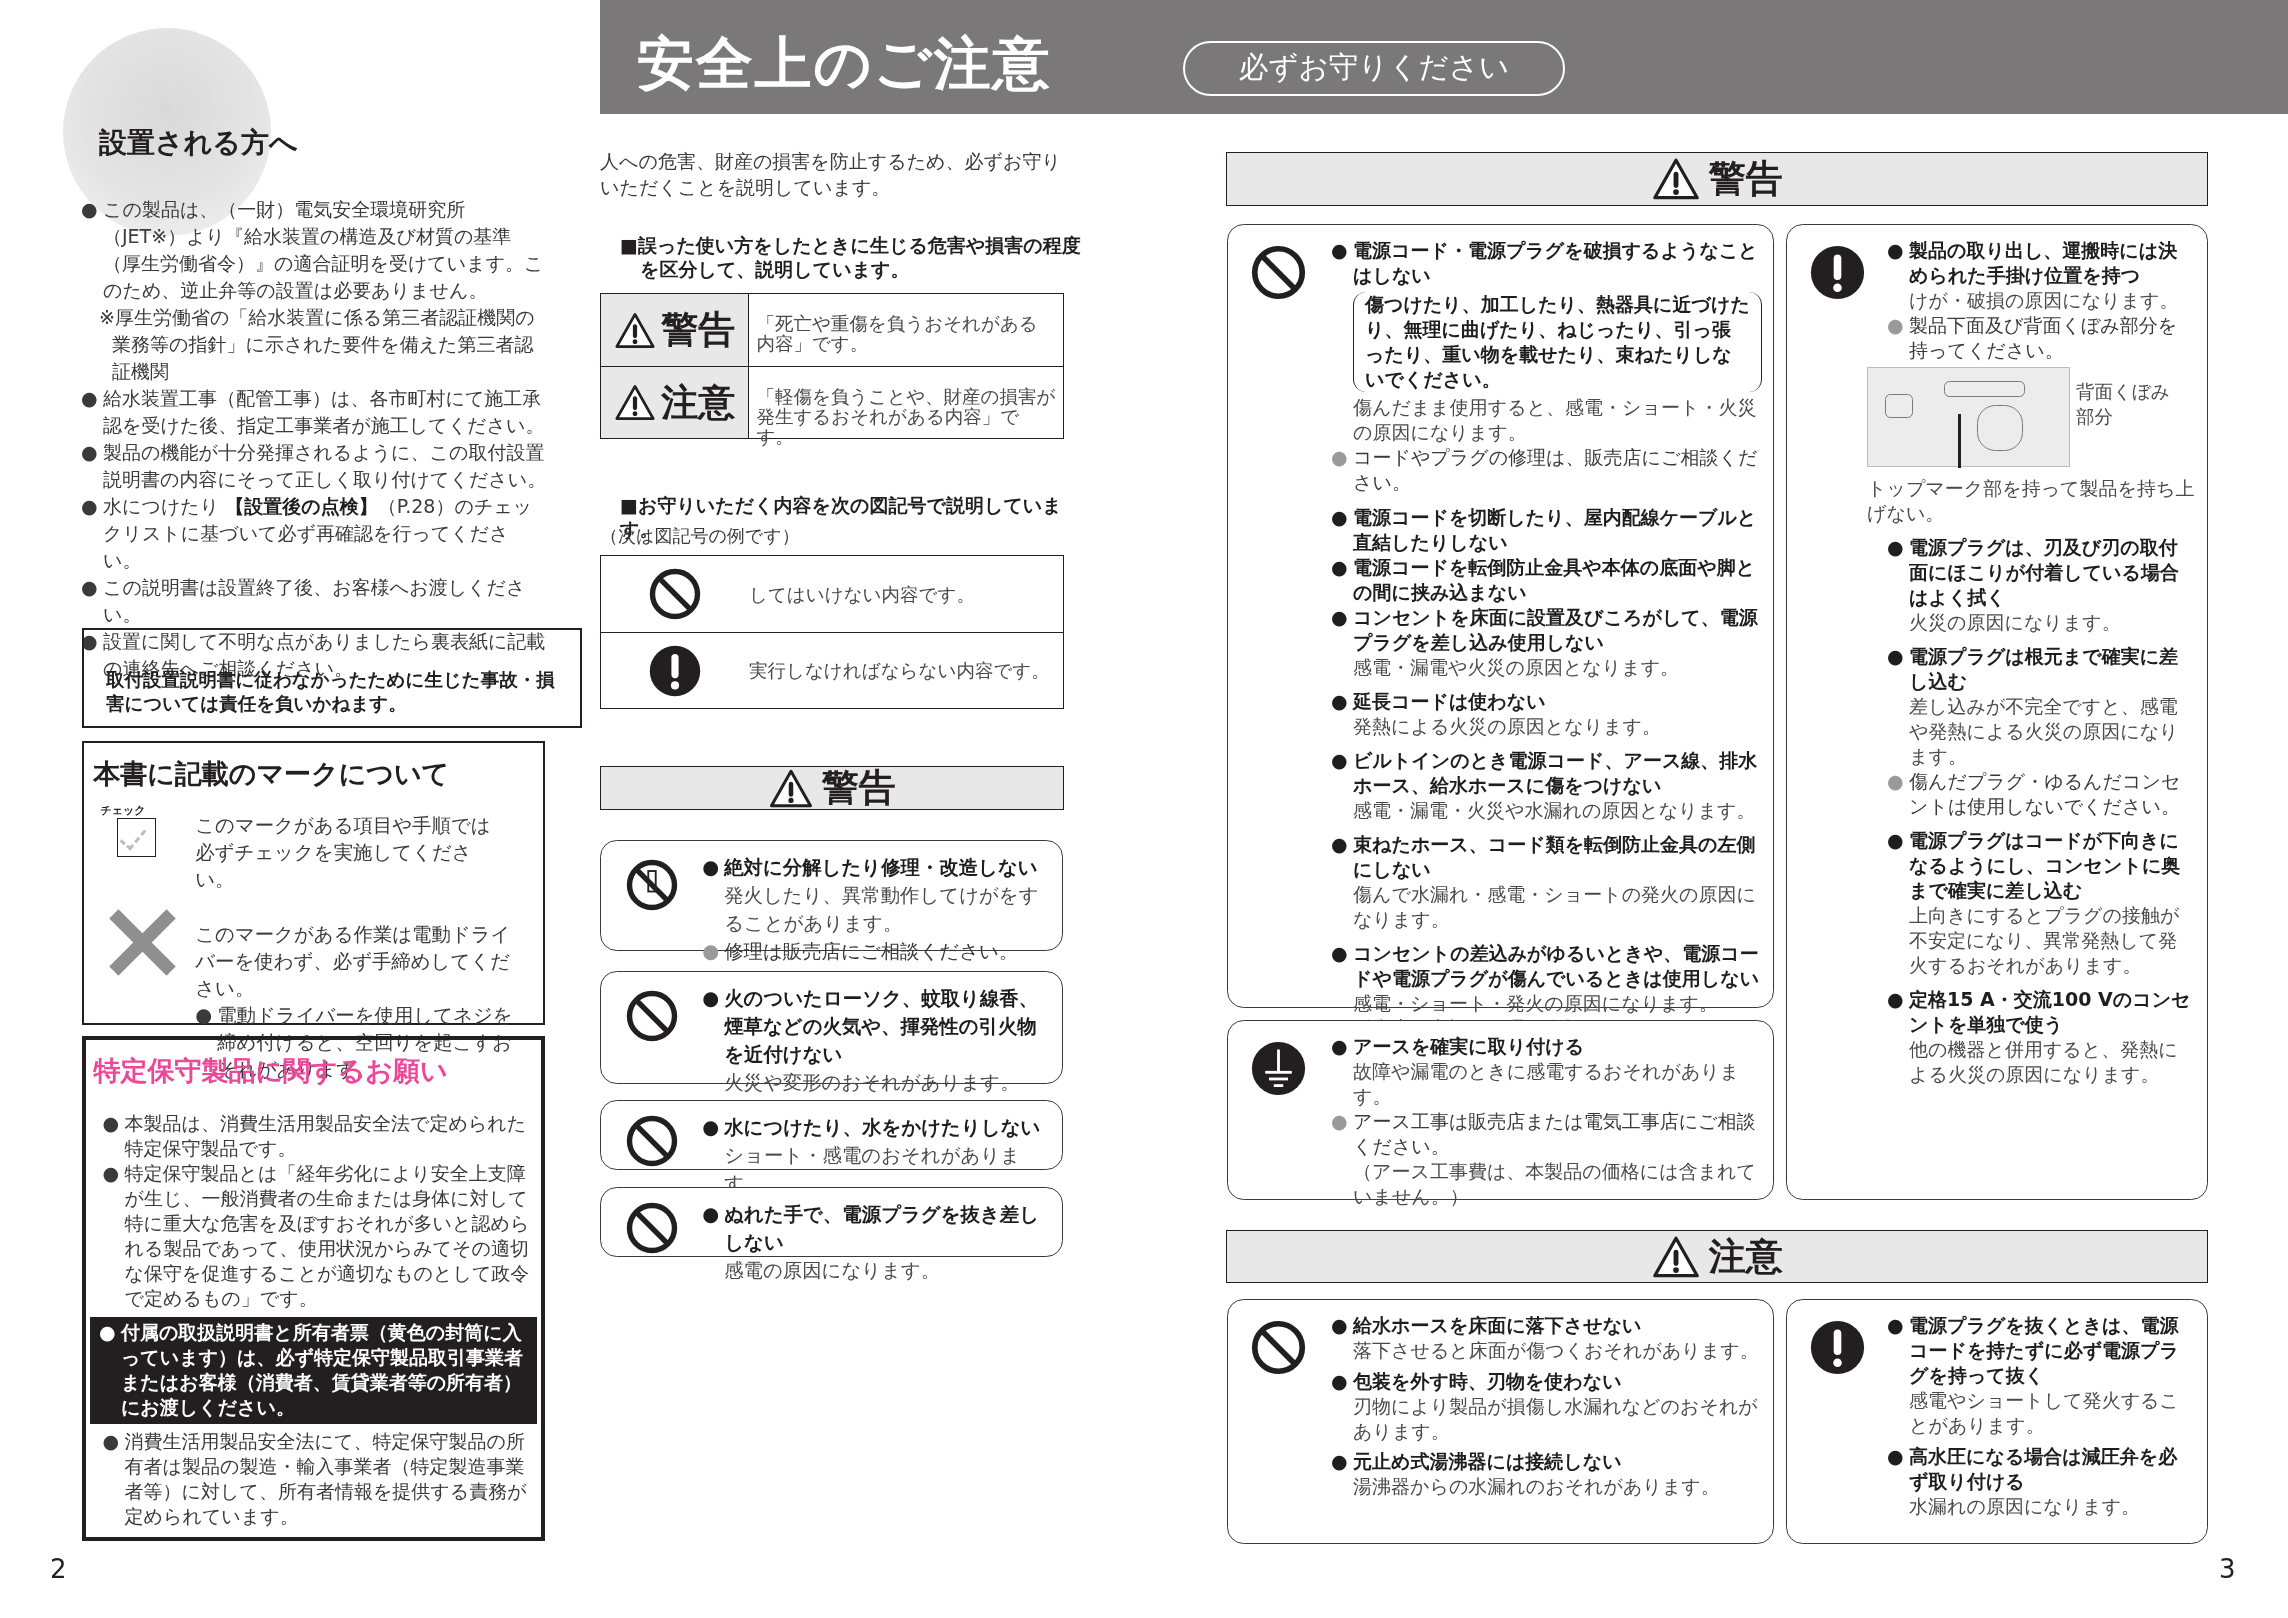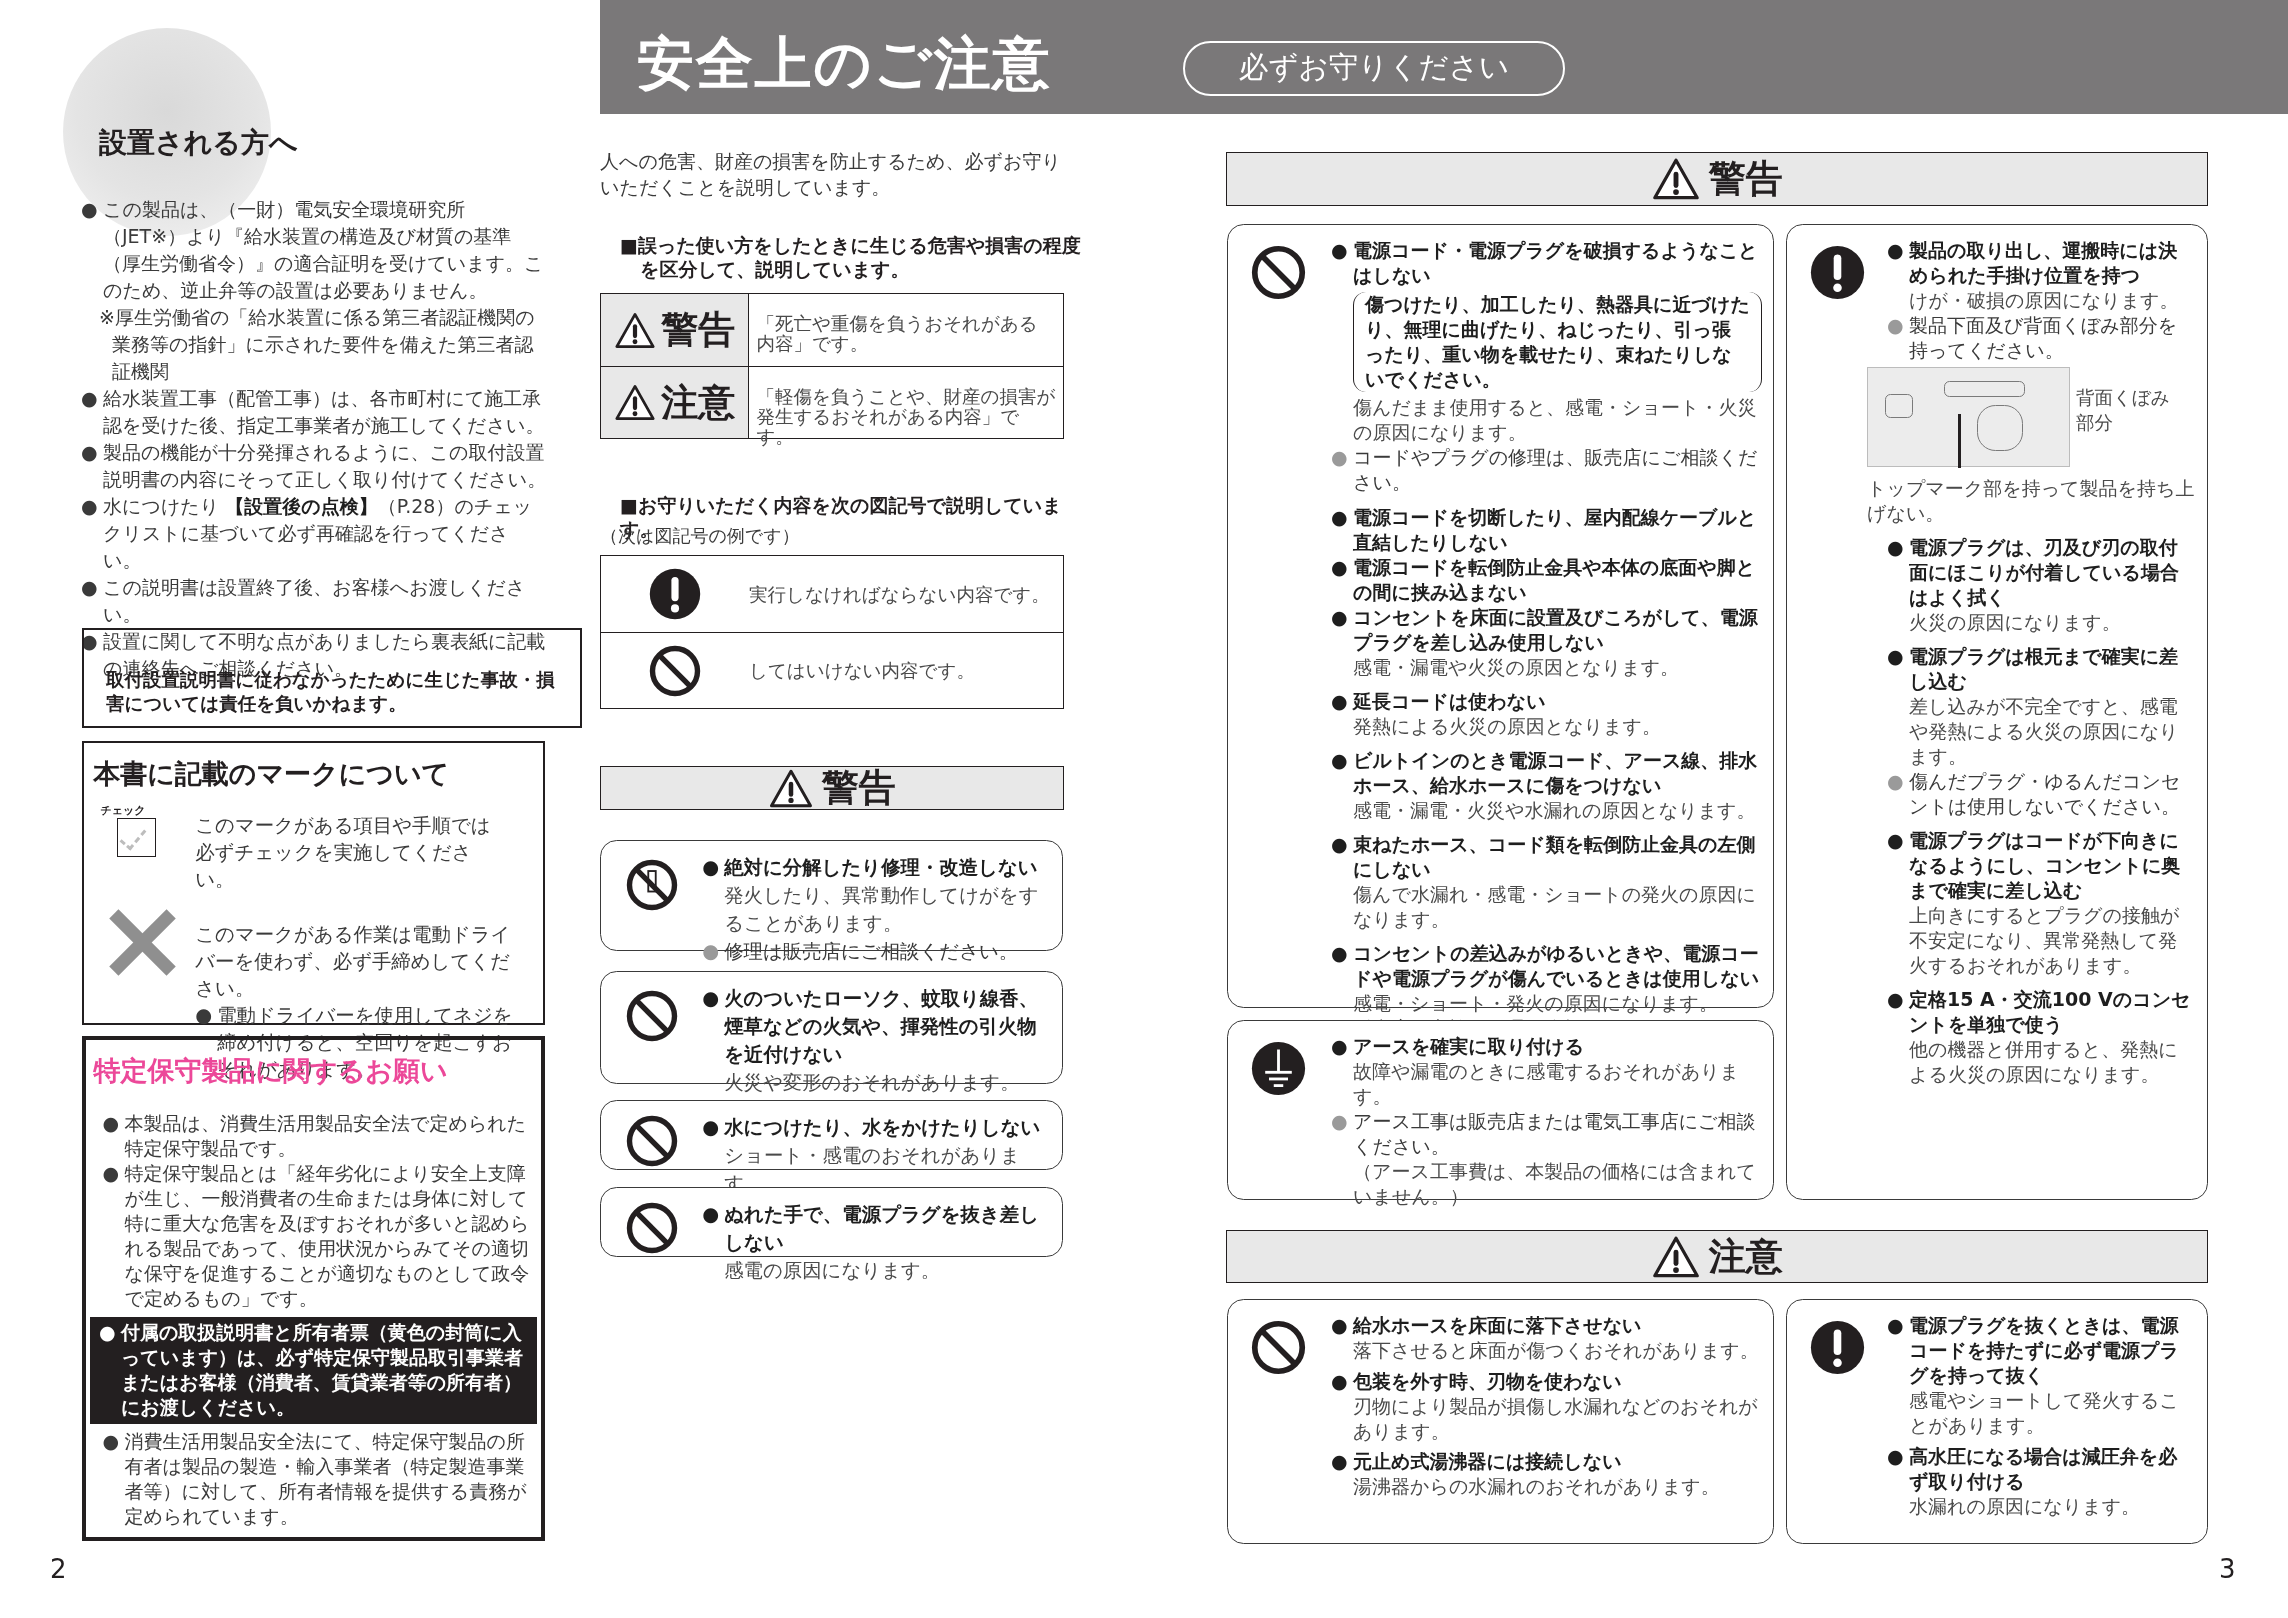--- a/index.html
+++ b/index.html
@@ -68,21 +68,21 @@
   .mid-box .ic { width: 92px; flex: none; padding-top: 3.7px; padding-left: 14.8px; }
   .mid-box .t { font-size: 19.4px; line-height: 28px; }
 
   
   .rp-box { padding: 13px 11px; display: flex; }
   .rp-box .ic { width: 92px; flex: none; padding-top: 5.5px; padding-left: 11px; }
   .rp-box .t { font-size: 19px; line-height: 25px; }
   .gap { height: 9.2px; }
   .photo { width: 231px; height: 100px; background: #ececec; border: 0.9px solid #bcbcbc; position: relative; margin: 3.7px 0; }
   .photo .rect { position: absolute; border: 1.8px solid #7a7a7a; border-radius: 5.5px; }
-  .photo-label { position: absolute; left: 209px; top: 18px; font-size: 18.5px; line-height: 25px; color: #4a4a4a; }
+  .photo-label { position: absolute; left: 209px; top: 12px; font-size: 18.5px; line-height: 25px; color: #4a4a4a; }
 </style>
 </head>
 <body>
 
 <svg width="0" height="0" style="position:absolute">
   <defs>
     <symbol id="sym-prohibit" viewBox="0 0 60 60">
         <circle cx="30" cy="30" r="25" fill="none" stroke="#231f20" stroke-width="6"></circle>
         <line x1="13" y1="13" x2="47" y2="47" stroke="#231f20" stroke-width="6"></line>
       </symbol>
@@ -216,32 +216,32 @@
   </div>
 </div>
 
 <div class="abs mid-h" style="left:600px;top:493px;width:471px;">■お守りいただく内容を次の図記号で説明しています。</div>
 <div class="abs t" style="left:600px;top:522px;font-size:18px;">（次は図記号の例です）</div>
 
 <div class="abs sym-table">
   <div class="sym-row">
     <div class="sym-icon">
         <svg width="54" height="54" viewBox="0 0 58 58">
-          <use href="#sym-mandatory"></use>
+          <use href="#sym-prohibit"></use>
         </svg>
       </div>
-    <div class="sym-desc">実行しなければならない内容です。</div>
+    <div class="sym-desc">してはいけない内容です。</div>
   </div>
   <div class="sym-row">
     <div class="sym-icon">
         <svg width="54" height="54" viewBox="0 0 58 58">
-          <use href="#sym-prohibit"></use>
+          <use href="#sym-mandatory"></use>
         </svg>
       </div>
-    <div class="sym-desc">してはいけない内容です。</div>
+    <div class="sym-desc">実行しなければならない内容です。</div>
   </div>
 </div>
 
 <div class="abs sec-bar" style="left:600px;top:766px;width:464px;height:44px;">
   <svg width="46" height="41" viewBox="0 0 50 44">
       <use href="#sym-warning"></use>
     </svg>
   <span class="w">警告</span>
 </div>
 

